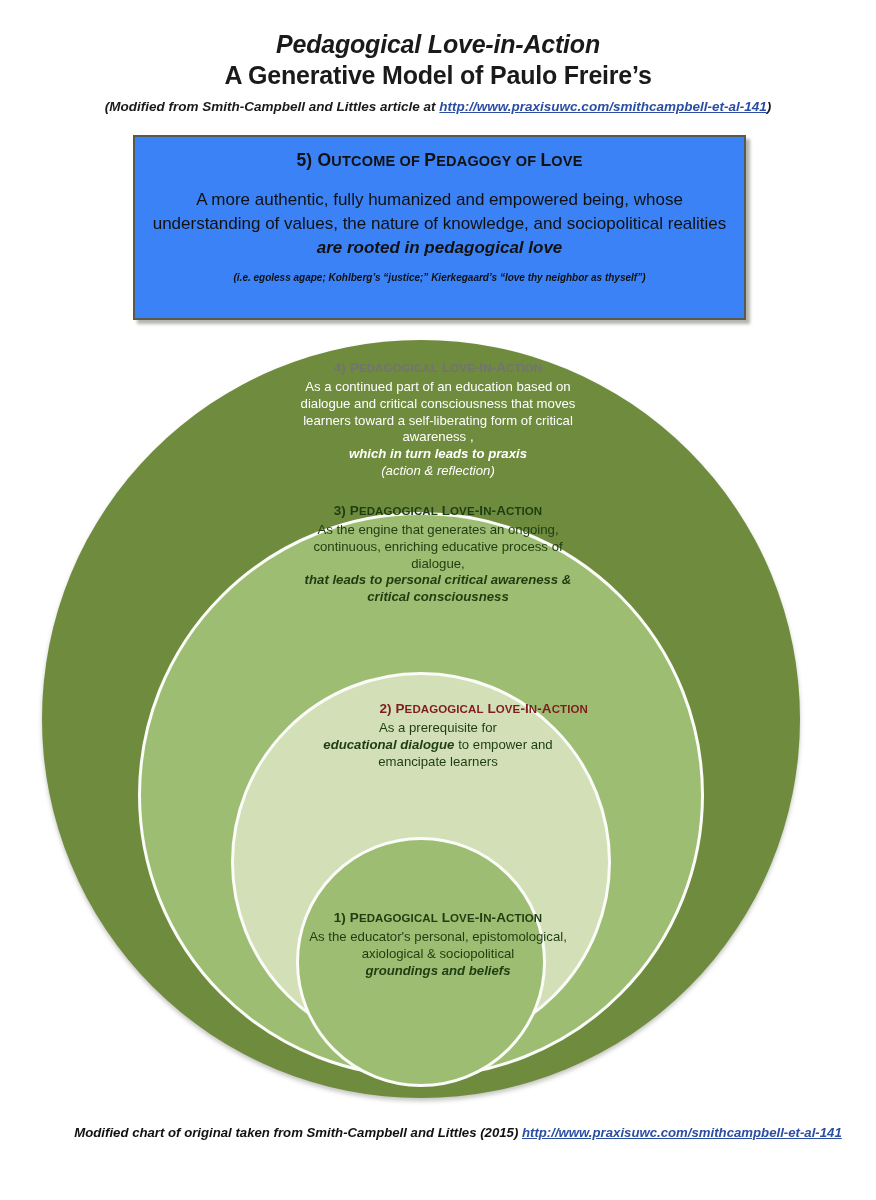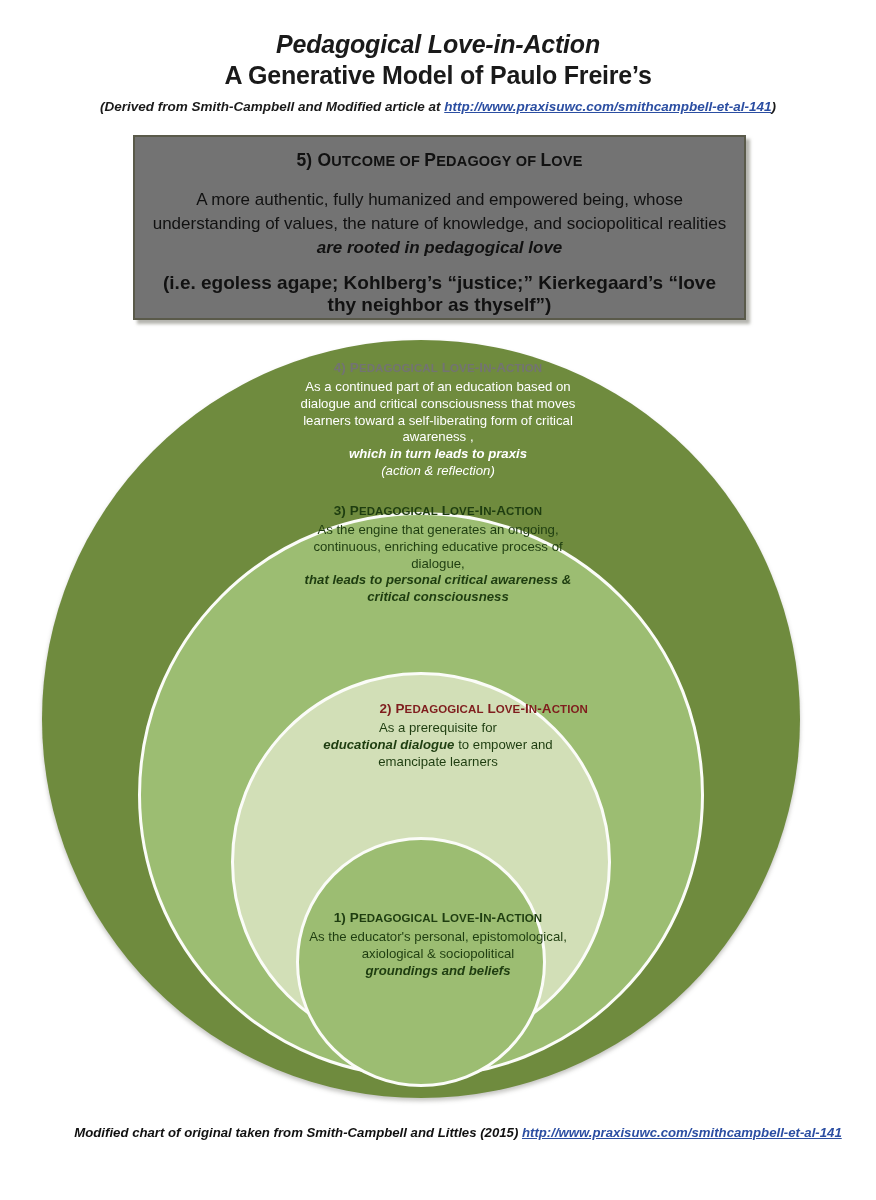--- a/index.html
+++ b/index.html
@@ -51,21 +51,21 @@
     text-decoration: underline;
     font-style: italic;
     font-weight: bold;
   }
 
   
   #outcome-box {
     position: absolute;
     left: 133px; top: 135px;
     width: 613px; height: 185px;
-    background: #737373;
+    background: #3b82f6;
     border: 2px solid #5a5a4a;
     box-shadow: 4px 4px 3px rgba(120,120,110,0.55);
     padding: 13px 16px 10px 16px;
     text-align: center;
   }
   #outcome-heading {
     font-size: 17.5px;
     font-weight: bold;
     color: #111;
     letter-spacing: 0.2px;
@@ -73,21 +73,22 @@
   }
   .smallcap { font-size: 14.5px; }
   #outcome-body {
     font-size: 17px;
     color: #111;
     line-height: 1.42;
   }
   #outcome-body b { font-style: italic; font-weight: bold; }
   #outcome-note {
     margin-top: 12px;
-    font-size: 19px;
+    font-size: 10px;
+    font-style: italic;
     font-weight: bold;
     color: #111;
   }
 
   
   #circles {
     position: absolute;
     left: 0; top: 0;
     width: 876px; height: 1200px;
   }
@@ -169,21 +170,21 @@
 </style>
 </head>
 <body>
 
 <div id="page">
 
   <div id="title-block">
     <div id="title-line2">Pedagogical Love-in-Action</div>
     <div id="title-line1">A Generative Model of Paulo Freire’s</div>
     <div id="subtitle">
-      <span>(Derived from Smith-Campbell and Modified article at </span><a class="link" href="#">http://www.praxisuwc.com/smithcampbell-et-al-141</a><span>)</span>
+      <span>(Modified from Smith-Campbell and Littles article at </span><a class="link" href="#">http://www.praxisuwc.com/smithcampbell-et-al-141</a><span>)</span>
     </div>
   </div>
 
   <div id="outcome-box">
     <div id="outcome-heading">
       <span>5) </span><span>O</span><span class="smallcap">UTCOME OF </span><span>P</span><span class="smallcap">EDAGOGY OF </span><span>L</span><span class="smallcap">OVE</span>
     </div>
     <div id="outcome-body">
       <span>A more authentic, fully humanized and empowered being, whose understanding of values, the nature of knowledge, and sociopolitical realities </span><b>are rooted in pedagogical love</b>
     </div>

